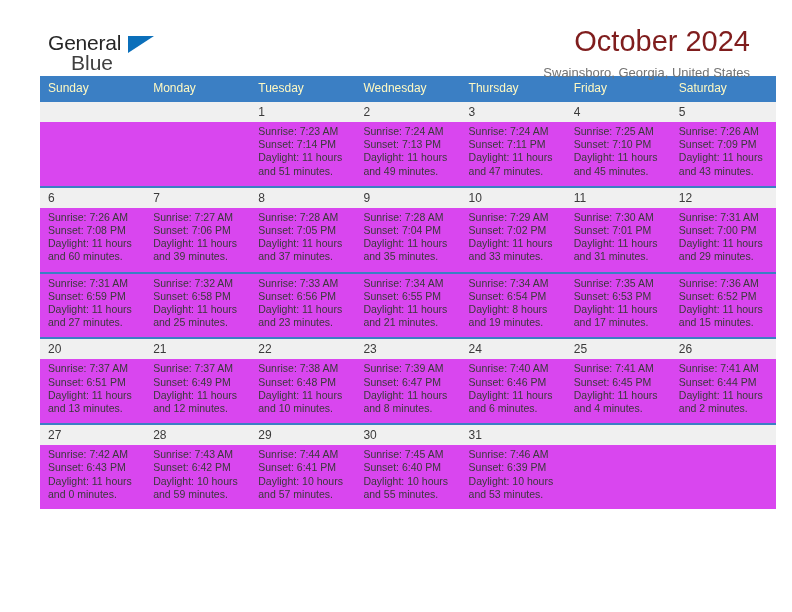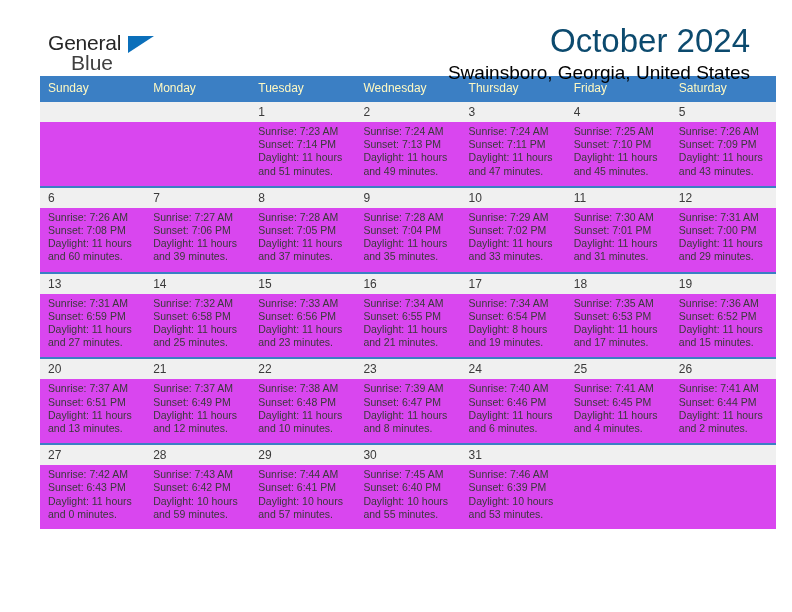--- a/index.html
+++ b/index.html
@@ -62,29 +62,29 @@
     top: 26px;
     font-size: 21px;
     color: #404040;
     font-family: "Liberation Sans", sans-serif;
   }
   .titles {
     text-align: right;
     padding-right: 2px;
   }
   .month-title {
-    font-size: 33px;
-    color: #0c4a6e;
+    font-size: 29px;
+    color: #7f1d1d;
     font-weight: normal;
     line-height: 30px;
     white-space: nowrap;
   }
   .location {
-    font-size: 19px;
-    color: #000000;
+    font-size: 13px;
+    color: #737373;
     line-height: 22px;
     margin-top: 6px;
     white-space: nowrap;
   }
 
   
   .calendar {
     width: 736px;
     border-collapse: collapse;
     table-layout: fixed;
@@ -260,29 +260,20 @@
             <div>Sunrise: 7:31 AM</div>
             <div>Sunset: 7:00 PM</div>
             <div class="daylight">Daylight: 11 hours and 29 minutes.</div>
           </td>
         </tr>
         <tr class="wk-sep">
           <td colspan="7">
             <div></div>
           </td>
         </tr>
-        <tr class="daynum-row">
-          <td>13</td>
-          <td>14</td>
-          <td>15</td>
-          <td>16</td>
-          <td>17</td>
-          <td>18</td>
-          <td>19</td>
-        </tr>
         <tr class="detail-row">
           <td>
             <div>Sunrise: 7:31 AM</div>
             <div>Sunset: 6:59 PM</div>
             <div class="daylight">Daylight: 11 hours and 27 minutes.</div>
           </td>
           <td>
             <div>Sunrise: 7:32 AM</div>
             <div>Sunset: 6:58 PM</div>
             <div class="daylight">Daylight: 11 hours and 25 minutes.</div>

